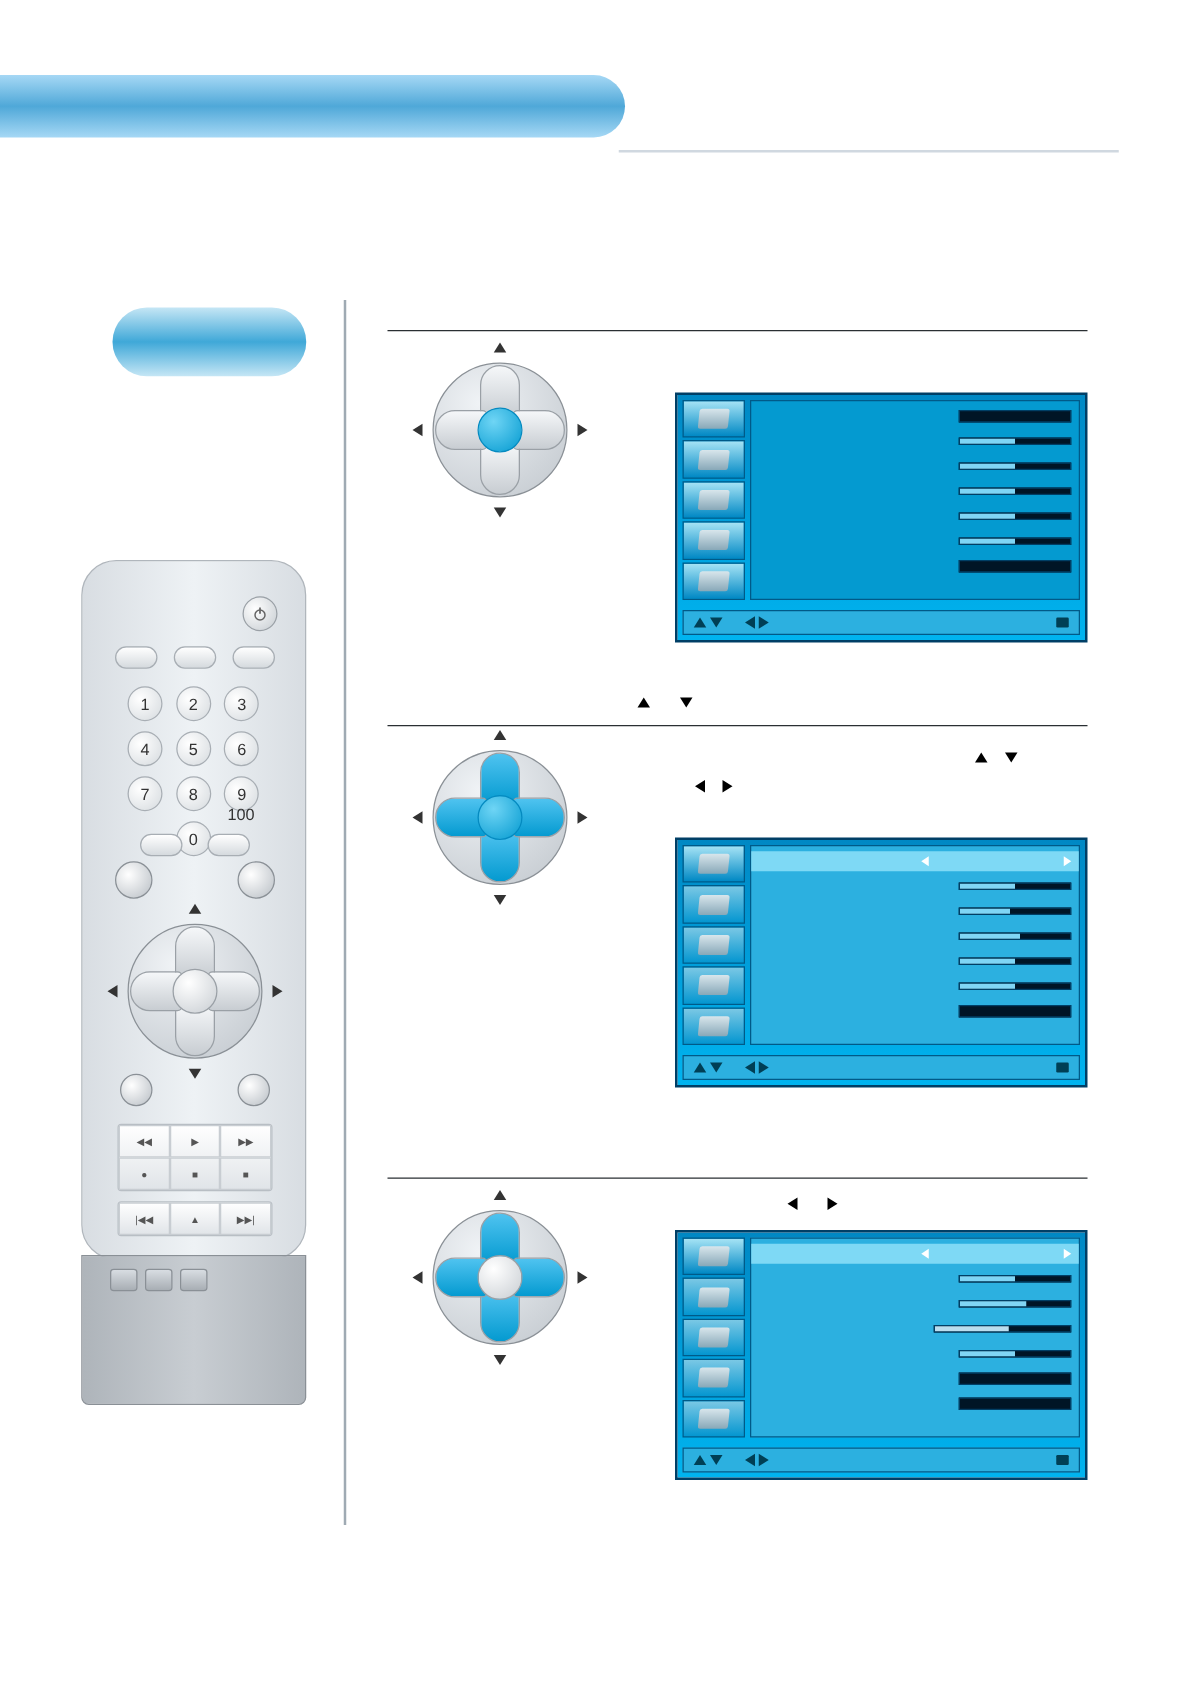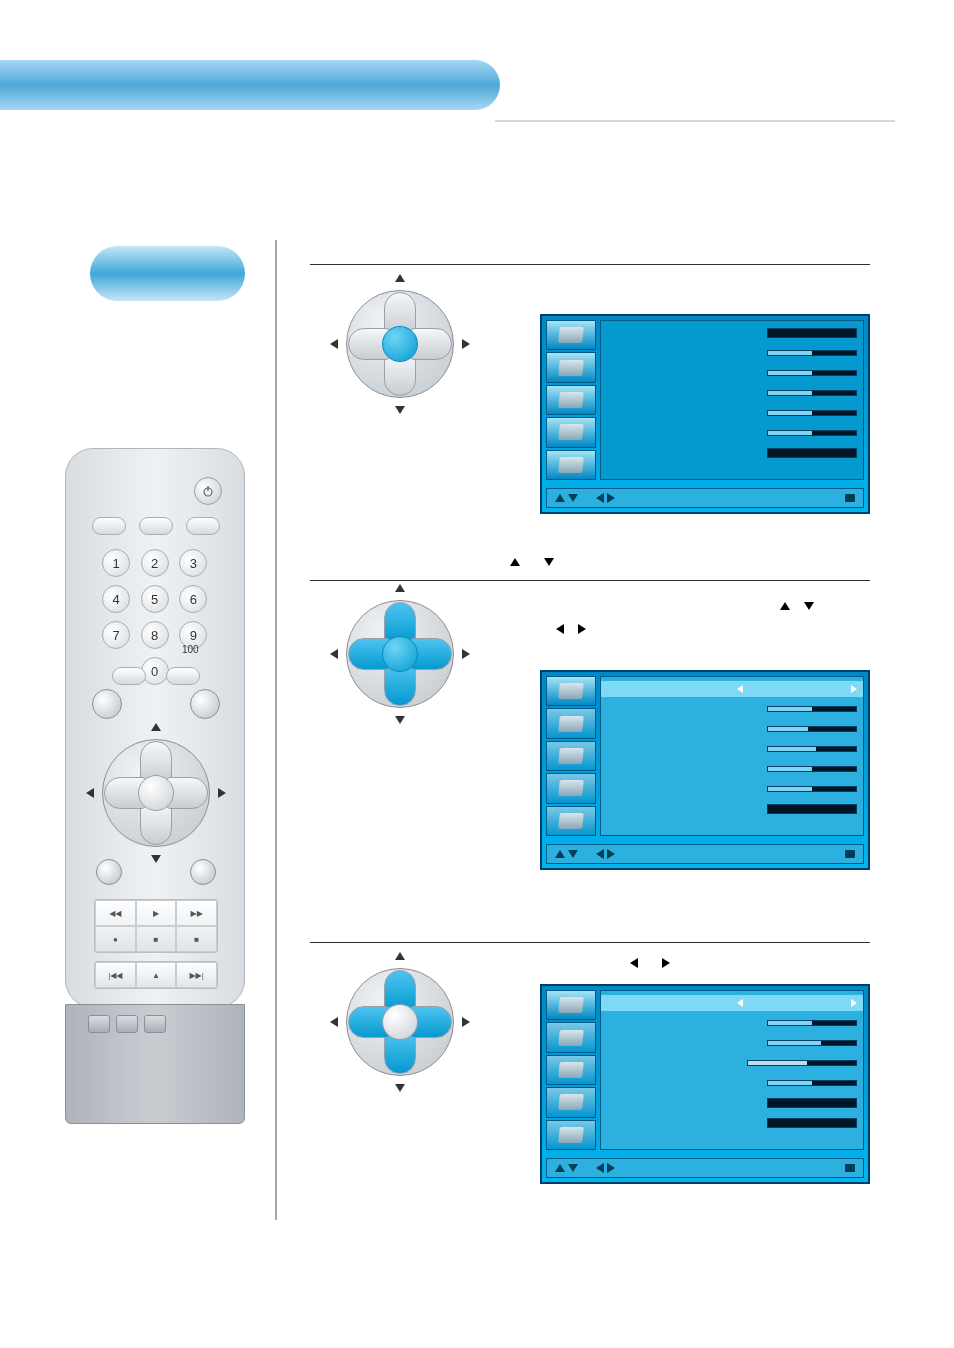--- a/index.html
+++ b/index.html
@@ -10,21 +10,21 @@
 .vertical-line { position:absolute; top:240px; left:275px; width:2px; height:980px; background:#9faab3; }
 .remote { position:absolute; top:448px; left:65px; width:180px; height:685px; }
 .remote-body { position:absolute; top:0; left:0; width:180px; height:560px; background:linear-gradient(to right,#d8dde2,#eef2f5,#d8dde2); border-radius:28px; border:1px solid #b0b6bc; }
 .power-btn { position:absolute; top:28px; right:22px; width:28px; height:28px; border-radius:50%; background:radial-gradient(circle at 35% 35%,#fff,#c5cbd0); border:1px solid #9aa0a6; display:flex; align-items:center; justify-content:center; }
 .power-btn svg { width:12px; height:12px; }
 .ov-row { position:absolute; left:26px; width:128px; display:flex; justify-content:space-between; }
 .ov-btn { width:34px; height:18px; border-radius:9px; background:linear-gradient(to bottom,#fff,#d5dade); border:1px solid #a8aeb4; }
 .ov-row.r1 { top:68px; }
 .num-grid { position:absolute; top:100px; left:36px; width:108px; display:grid; grid-template-columns:repeat(3,1fr); gap:8px; }
 .num-btn { width:28px; height:28px; border-radius:50%; background:radial-gradient(circle at 35% 35%,#fff,#d5dade); border:1px solid #a8aeb4; font-size:13px; color:#333; display:flex; align-items:center; justify-content:center; }
-.num-100 { position:absolute; top:195px; left:116px; font-size:10px; color:#333; }
+.num-100 { position:absolute; top:195px; left:116px; font-size:13px; color:#333; }
 .ov-row.r2 { top:218px; left:46px; width:88px; }
 .big-row { position:absolute; top:240px; left:26px; width:128px; display:flex; justify-content:space-between; }
 .big-btn { width:30px; height:30px; border-radius:50%; background:radial-gradient(circle at 35% 35%,#fff,#b8bec4); border:1px solid #8a9096; }
 .dpad-remote { position:absolute; top:284px; left:30px; width:120px; height:120px; }
 .med-row { position:absolute; top:410px; left:30px; width:120px; display:flex; justify-content:space-between; }
 .med-btn { width:26px; height:26px; border-radius:50%; background:radial-gradient(circle at 35% 35%,#fff,#b8bec4); border:1px solid #8a9096; }
 .seg { position:absolute; left:28px; width:124px; height:54px; background:linear-gradient(to bottom,#fff,#e0e4e8); border:1px solid #b8bec4; border-radius:3px; display:grid; }
 .seg.s1 { top:450px; grid-template-columns:repeat(3,1fr); grid-template-rows:repeat(2,1fr); }
 .seg.s2 { top:512px; grid-template-rows:1fr; grid-template-columns:repeat(3,1fr); height:28px; }
 .seg-btn { border:1px solid #c8cdd2; display:flex; align-items:center; justify-content:center; font-size:8px; color:#555; }

